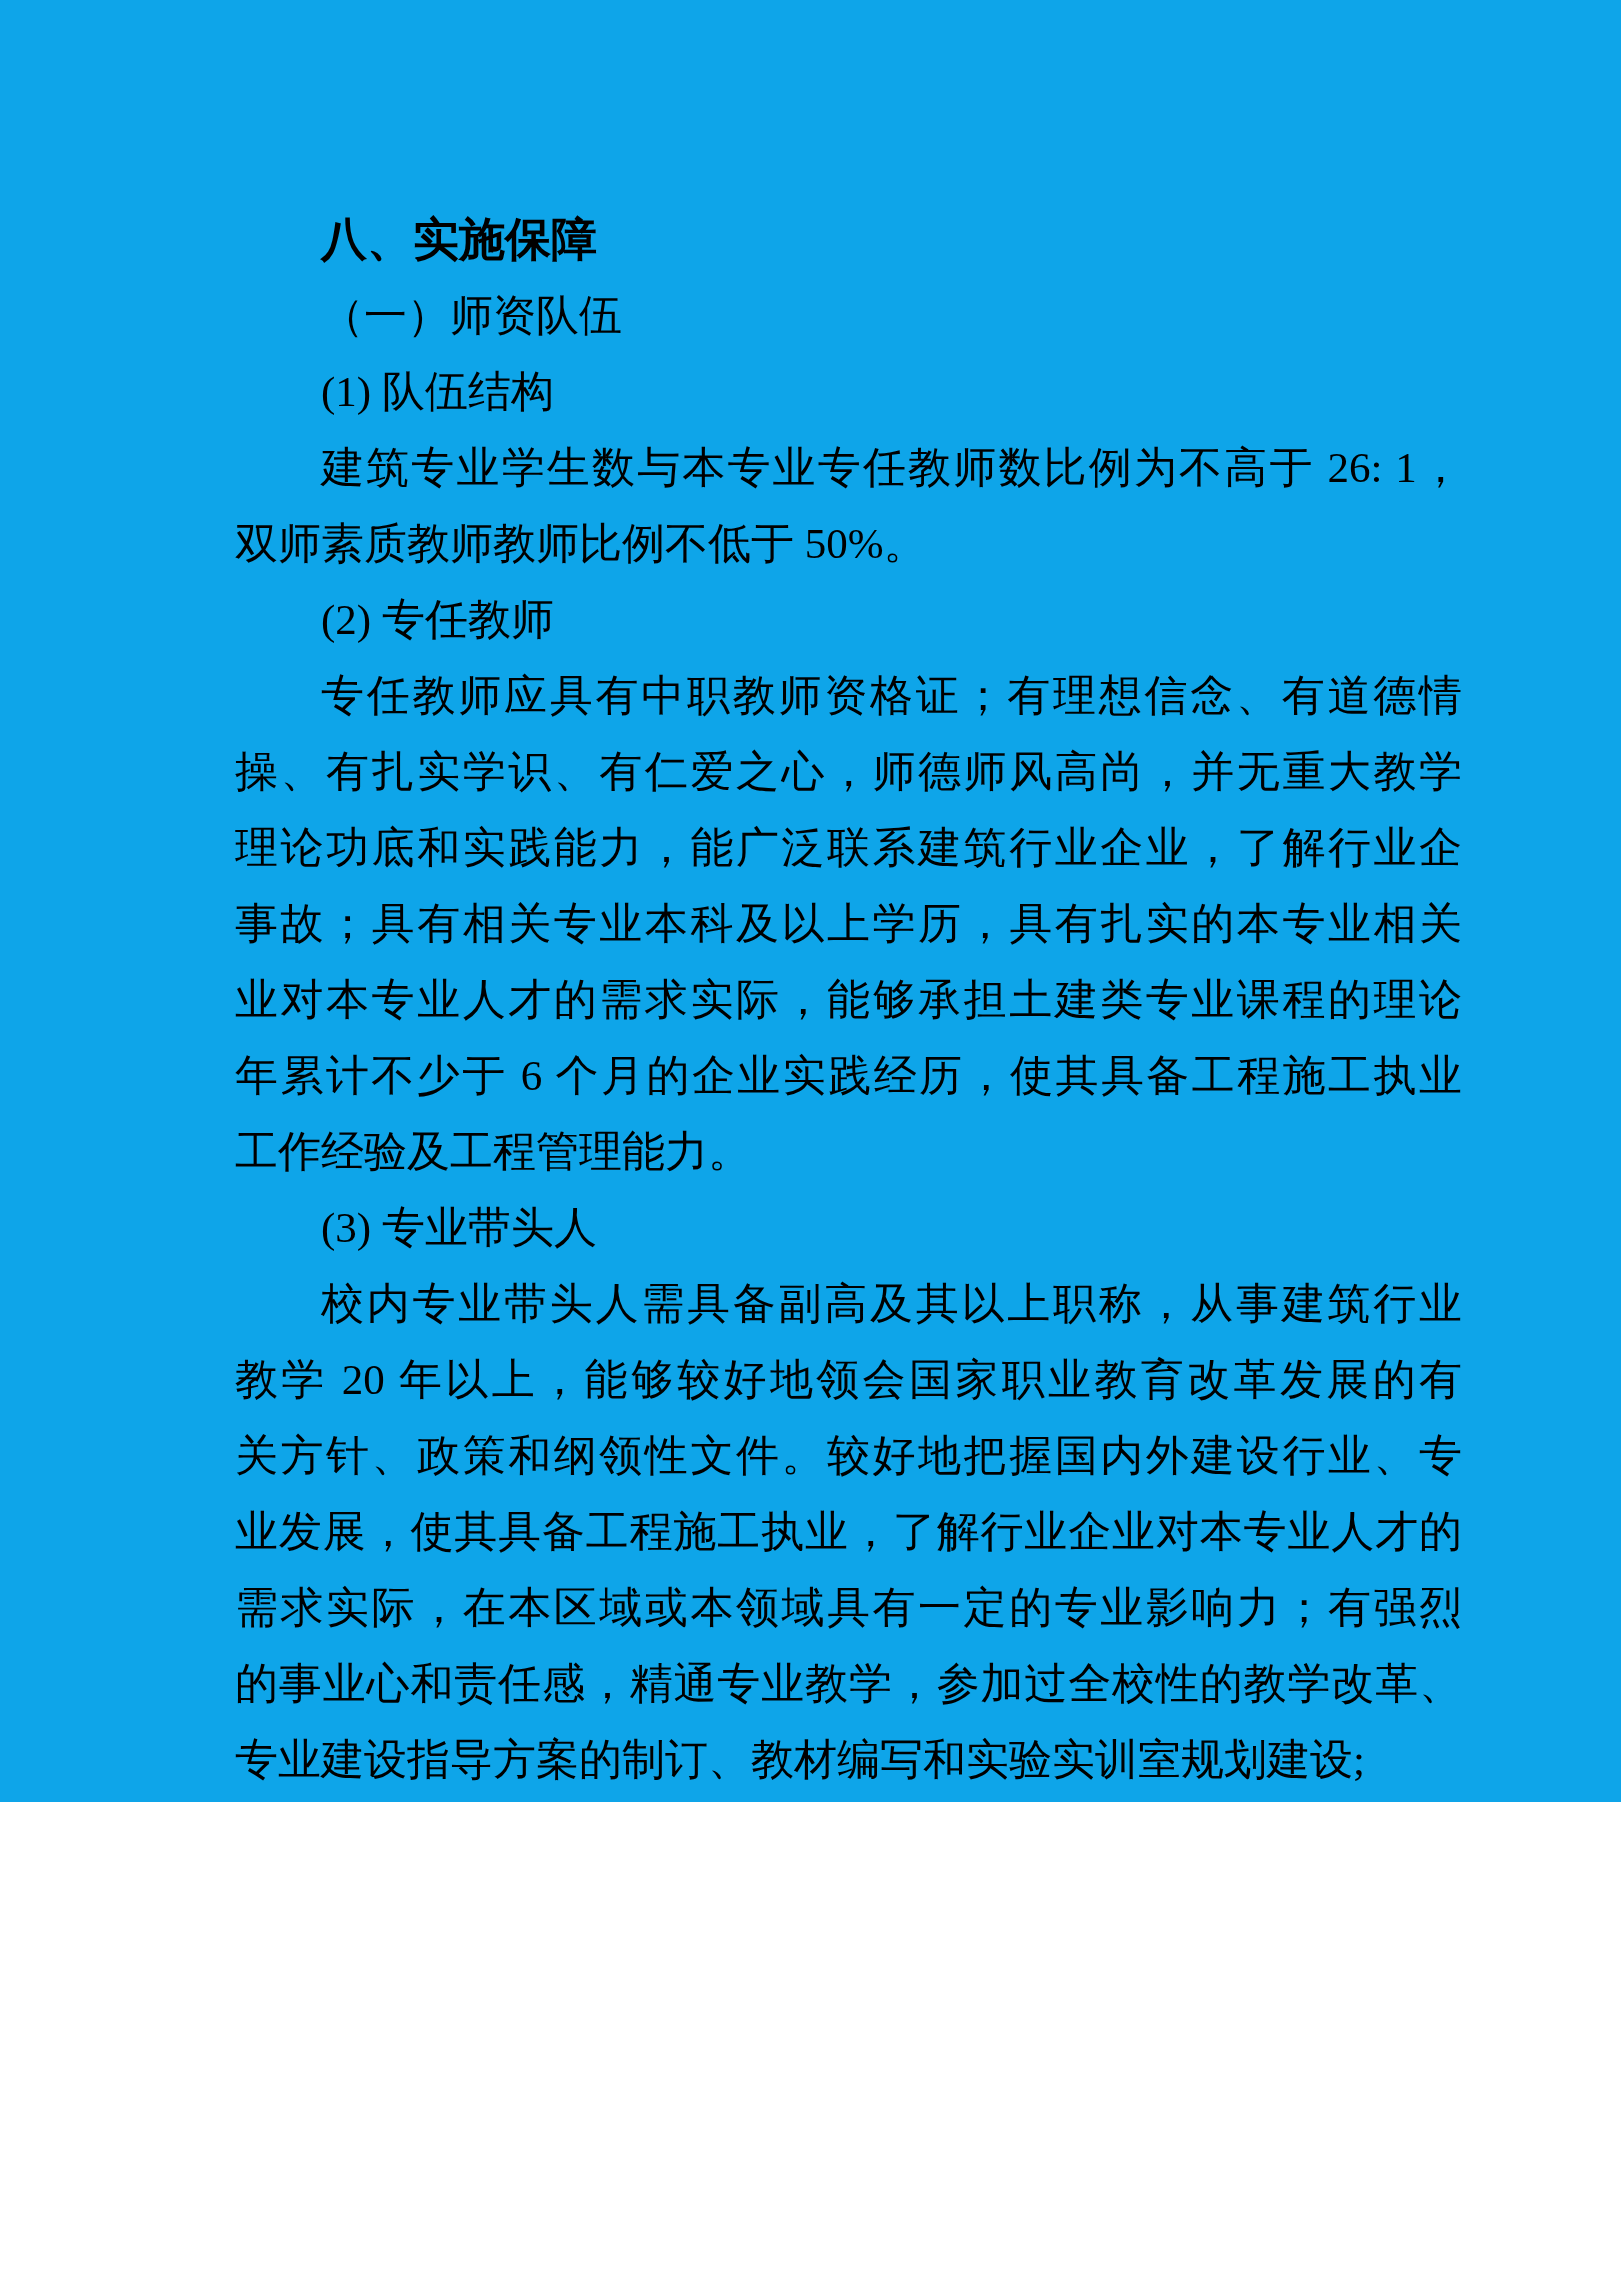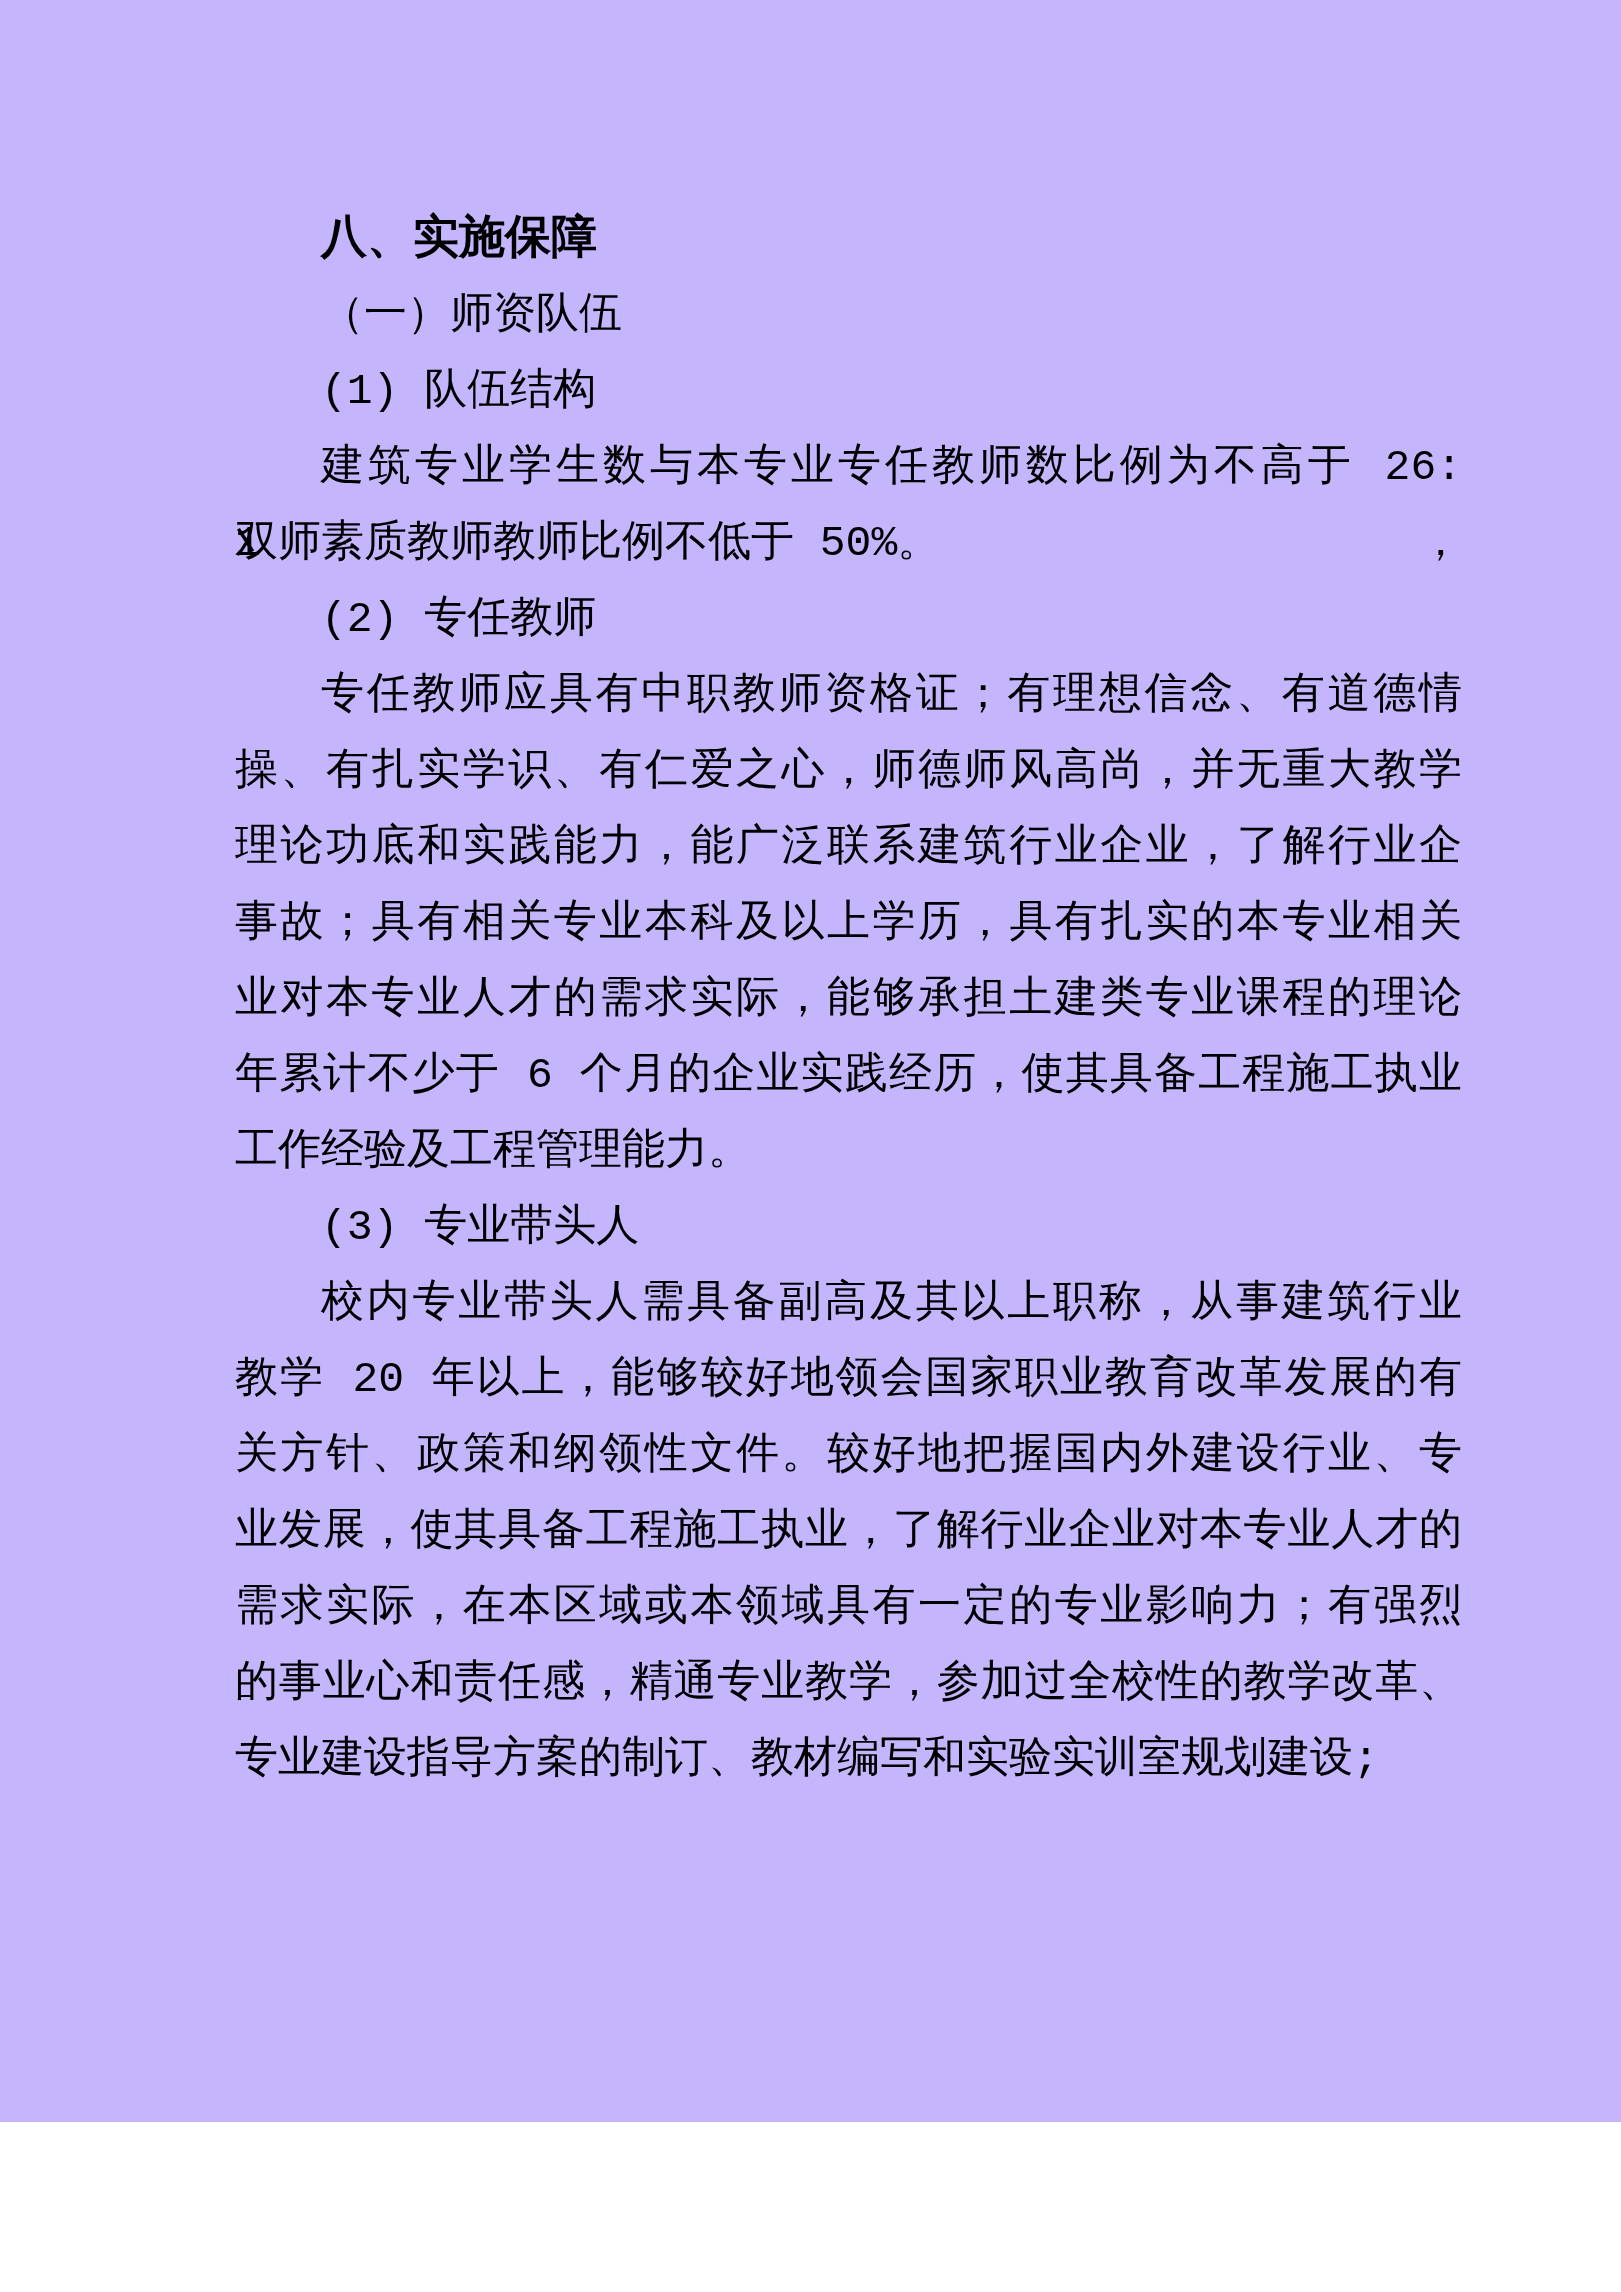--- a/index.html
+++ b/index.html
@@ -3,24 +3,24 @@
 <meta charset="utf-8">
 <style>
   html, body {
     margin: 0;
     padding: 0;
     background: #ffffff;
   }
   .page {
     position: relative;
     width: 1621px;
-    height: 2122px;
-    background: #c4b5fd;
+    height: 1802px;
+    background: #0ea5e9;
     overflow: hidden;
-    font-family: Liberation Mono, monospace;
+    font-family: Liberation Serif, serif;
     color: #000000;
   }
   .content {
     position: absolute;
     left: 235px;
     top: 202px;
     width: 1227px;
   }
   .line {
     font-size: 43px;

